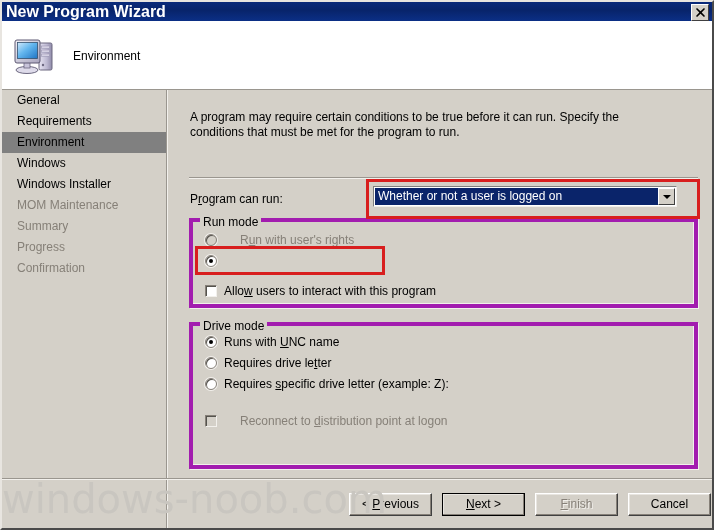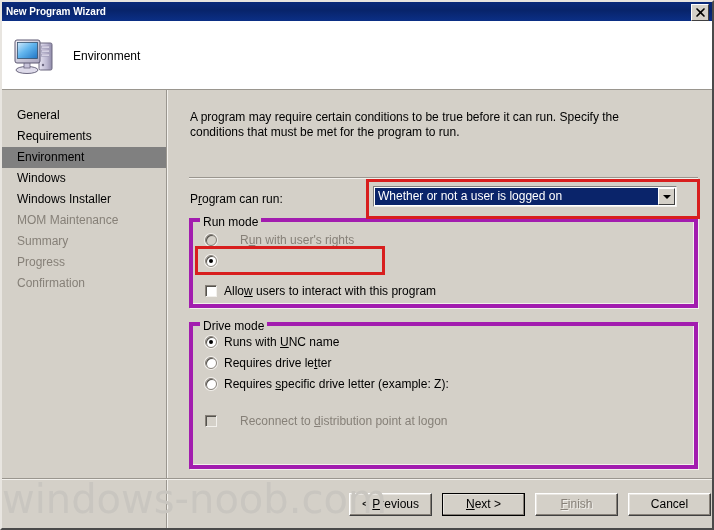--- a/index.html
+++ b/index.html
@@ -31,21 +31,21 @@
     position: absolute;
     left: 0; top: 0;
     width: 100%;
     height: 19px;
     background: linear-gradient(to bottom, #0a2a7a 0%, #08246b 45%, #0b2f86 100%);
     display: flex;
     align-items: center;
   }
   #title-text {
     color: #ffffff;
-    font-size: 10px;
+    font-size: 16px;
     font-weight: bold;
     margin-left: 4px;
     letter-spacing: 0px;
     white-space: nowrap;
   }
   #close-button {
     position: absolute;
     right: 3px;
     top: 2px;
     width: 16px;
@@ -95,21 +95,21 @@
     color: #000;
   }
 
   
   #sidebar {
     position: absolute;
     left: 0; top: 88px;
     width: 164px;
     bottom: 0;
     background: #d4d0c8;
-    padding-top: 15px;
+    padding-top: 0;
     box-sizing: border-box;
   }
   #sidebar-divider {
     position: absolute;
     left: 164px;
     top: 88px;
     bottom: 0;
     width: 1px;
     background: #9a968f;
   }

